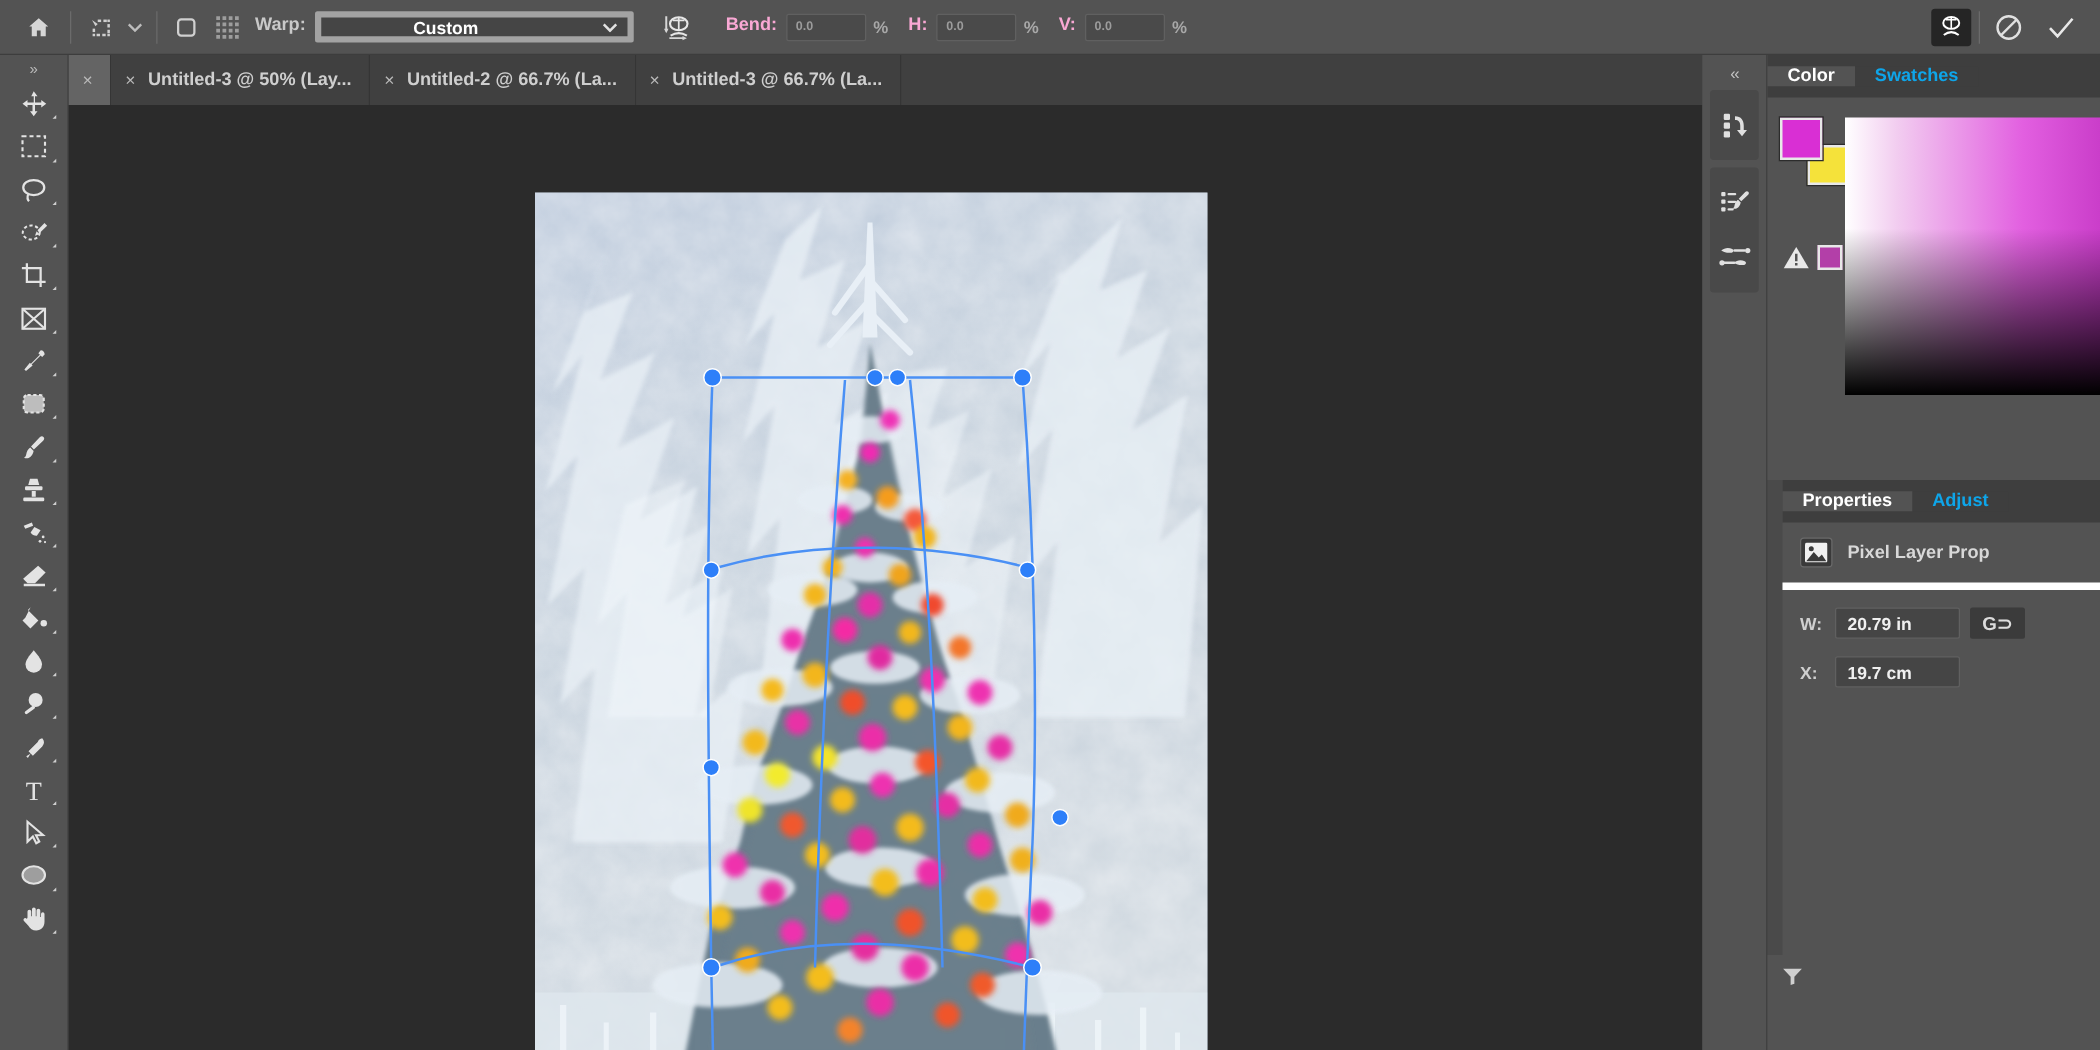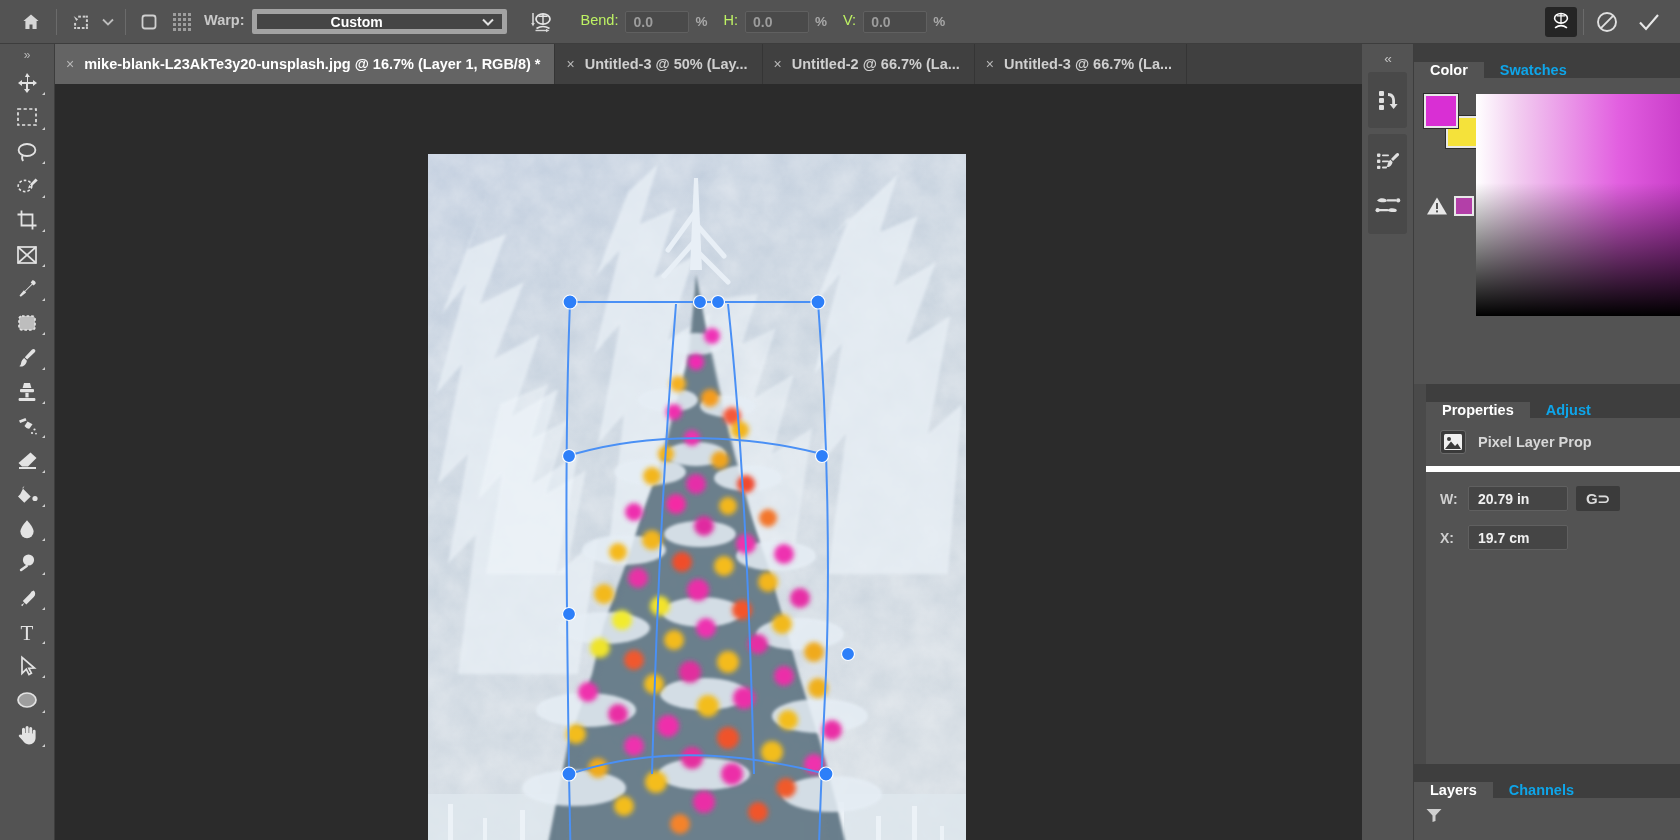--- a/index.html
+++ b/index.html
@@ -12,30 +12,30 @@
     border-bottom:1px solid #3d3d3d;
   }
   .ob-group{ display:flex; align-items:center; height:44px; }
   .ob-sep{ width:1px; height:26px; background:#6b6b6b; margin:0 6px; }
   .ob-btn{
     width:34px; height:30px; display:flex; align-items:center; justify-content:center;
     border-radius:3px; color:#d6d6d6;
   }
   .ob-btn.active{ background:#252525; }
   .ob-label{ color:#c9c9c9; font-size:14.5px; font-weight:bold; margin:0 7px 4px 4px; }
-  .ob-label.dim{ color:#bef264; font-weight:normal;}
+  .ob-label.dim{ color:#f9a8d4; font-weight:bold;}
   .ob-select{
     width:255px; height:25px; background:#454545; border:5px solid #a3a3a3; border-radius:2px;
     display:flex; align-items:center; position:relative;
   }
   .ob-select .val{ color:#ffffff; font-size:14px; font-weight:bold; margin-left:74px; }
   .ob-select .chev{ position:absolute; right:8px; top:50%; transform:translateY(-50%); }
   .ob-input{
     width:64px; height:22px; background:#4a4a4a; border:1px solid #606060; border-radius:2px;
-    color:#9c9c9c; font-size:14px; font-weight:bold; display:flex; align-items:center; padding-left:7px;
+    color:#9c9c9c; font-size:10px; font-weight:bold; display:flex; align-items:center; padding-left:7px;
   }
   .ob-pct{ color:#a8a8a8; font-size:13.5px; font-weight:bold; margin:0 12px 0 6px; }
   .ob-right{ margin-left:auto; display:flex; align-items:center; padding-right:14px; }
 
   
   #toolbar{
     position:absolute; left:0; top:44px; width:55px; height:796px;
     background:#535353; border-right:1px solid #3d3d3d;
     display:flex; flex-direction:column; align-items:center;
   }
@@ -81,21 +81,21 @@
   #collapse-strip{
     position:absolute; left:0; top:0; width:52px; height:796px; background:#535353;
     border-right:1px solid #3d3d3d;
   }
   .cs-arrow{ height:28px; display:flex; align-items:center; justify-content:center; color:#c4c4c4; font-size:13px; letter-spacing:-1px;}
   .cs-grp{ margin:0 6px 6px 6px; background:#494949; border-radius:3px; padding:6px 0; }
   .cs-ico{ height:44px; display:flex; align-items:center; justify-content:center; color:#e0e0e0; }
 
   #panels{ position:absolute; left:52px; top:0; width:266px; height:796px; }
 
-  .panel-tabs{ display:flex; height:34px; background:#3e3e3e; align-items:flex-end; }
+  .panel-tabs{ display:flex; height:34px; background:#3e3e3e; align-items:center; }
   .panel-tab{
     display:flex; align-items:center; padding:0 16px; font-size:14.5px; font-weight:bold;
     color:#0ea5e9; background:#3e3e3e;
   }
   .panel-tab.active{ background:#535353; color:#ffffff; }
 
   
   #color-panel{ position:absolute; left:0; top:0; width:266px; height:340px; background:#535353; }
   #color-body{ position:relative; height:306px; }
   .swatch-fg{ position:absolute; left:10px; top:16px; width:34px; height:34px; background:#d92fd4; border:2px solid #e8e8e8; outline:1px solid #2c2c2c;}
@@ -401,21 +401,20 @@
     <svg width="22" height="22" viewBox="0 0 22 22" fill="#e3e3e3">
         <path d="M6 10V5.2a1.5 1.5 0 0 1 3 0V9h.6V3.4a1.5 1.5 0 0 1 3 0V9h.6V4.4a1.5 1.5 0 0 1 3 0V9.6h.6V7.2a1.4 1.4 0 0 1 2.8 0v6.2c0 4-2.6 7-6.6 7-3.2 0-4.8-1.4-6.3-3.8L3 12.6c-.6-1 .1-2.2 1.2-2.2.6 0 1 .2 1.3.7z"></path>
       </svg>
     <span class="corner"></span>
   </div>
 </div>
 
 <div id="tabbar">
   <div class="doc-tab active">
     <span class="x">×</span>
-    <span>mike-blank-L23AkTe3y20-unsplash.jpg @ 16.7% (Layer 1, RGB/8) *</span>
   </div>
   <div class="doc-tab">
     <span class="x">×</span>
     <span>Untitled-3 @ 50% (Lay...</span>
   </div>
   <div class="doc-tab">
     <span class="x">×</span>
     <span>Untitled-2 @ 66.7% (La...</span>
   </div>
   <div class="doc-tab">
@@ -689,24 +688,20 @@
         <span class="pp-field">20.79 in</span>
         <span class="pp-link">G⊃</span>
       </div>
       <div class="pp-row">
         <span class="pp-lbl">X:</span>
         <span class="pp-field">19.7 cm</span>
       </div>
     </div>
 
     <div id="layers-panel">
-      <div class="panel-tabs">
-        <div class="panel-tab active">Layers</div>
-        <div class="panel-tab">Channels</div>
-      </div>
       <div class="lp-row">
         <span>
           <svg width="16" height="14" viewBox="0 0 16 14" fill="#cfcfcf">
               <path d="M0.5 1h15l-6 6.4V13l-3 1V7.4z"></path>
             </svg>
         </span>
       </div>
     </div>
 
   </div>

